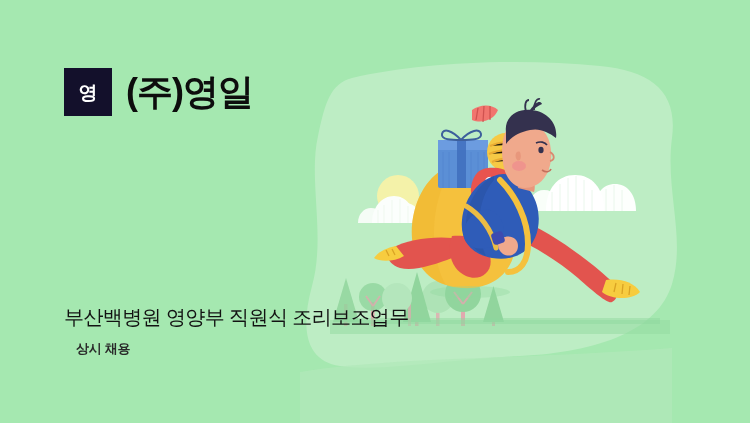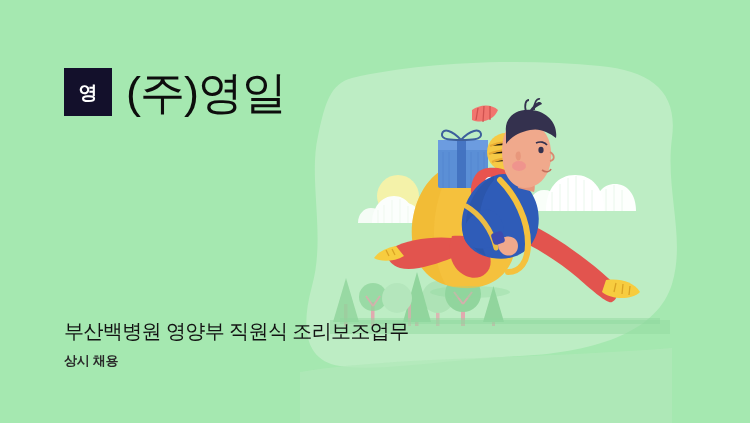--- a/index.html
+++ b/index.html
@@ -44,22 +44,22 @@
     justify-content: center;
     flex: 0 0 auto;
   }
   .logo-badge span {
     color: #ffffff;
     font-size: 19px;
     font-weight: 700;
     line-height: 1;
   }
   .company-name {
-    font-size: 45px;
-    font-weight: 400;
+    font-size: 36px;
+    font-weight: 700;
     color: #0d0d0d;
     letter-spacing: -1px;
     line-height: 1;
     white-space: nowrap;
   }
   
   .job-block {
     position: absolute;
     left: 64px;
     bottom: 54px;
@@ -72,21 +72,21 @@
     letter-spacing: -0.6px;
     white-space: nowrap;
     margin: 0 0 10px 0;
     line-height: 1.2;
   }
   .job-sub {
     font-size: 13px;
     font-weight: 700;
     color: #2a2a2a;
     letter-spacing: -0.3px;
-    margin: 0;
+    margin: 12px;
     line-height: 1.2;
   }
 </style>
 </head>
 <body>
 
 <div id="banner">
 
   <svg class="art-layer" viewBox="0 0 750 423" width="750" height="423" xmlns="http://www.w3.org/2000/svg" preserveAspectRatio="none">
 

